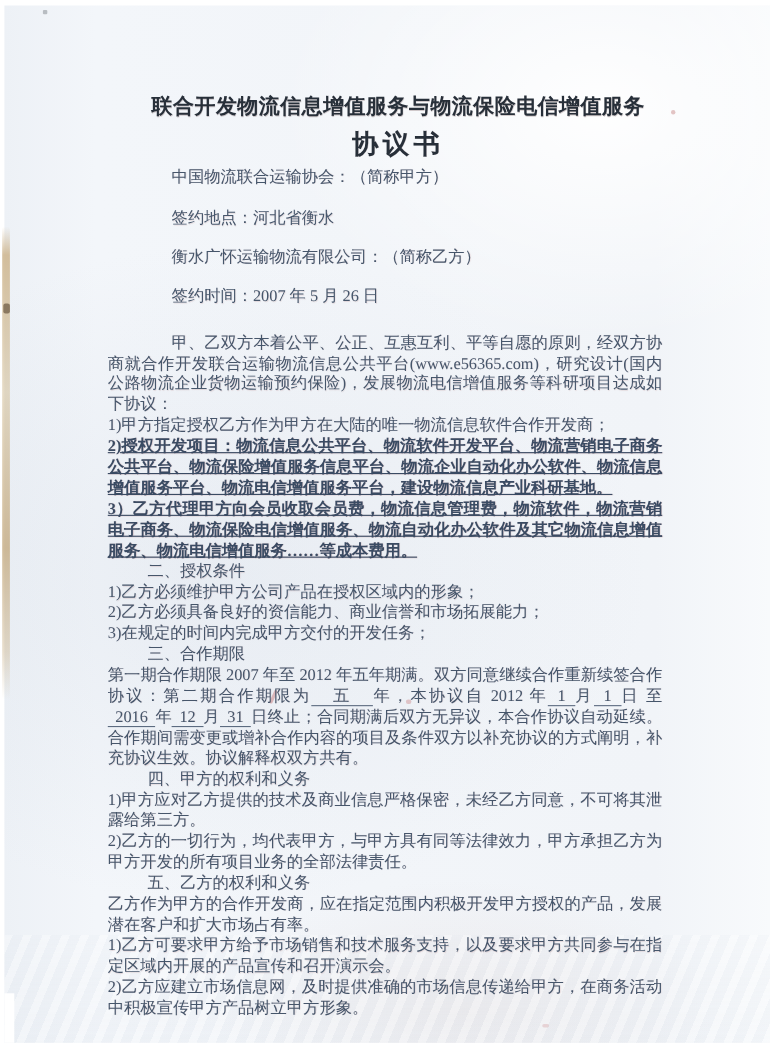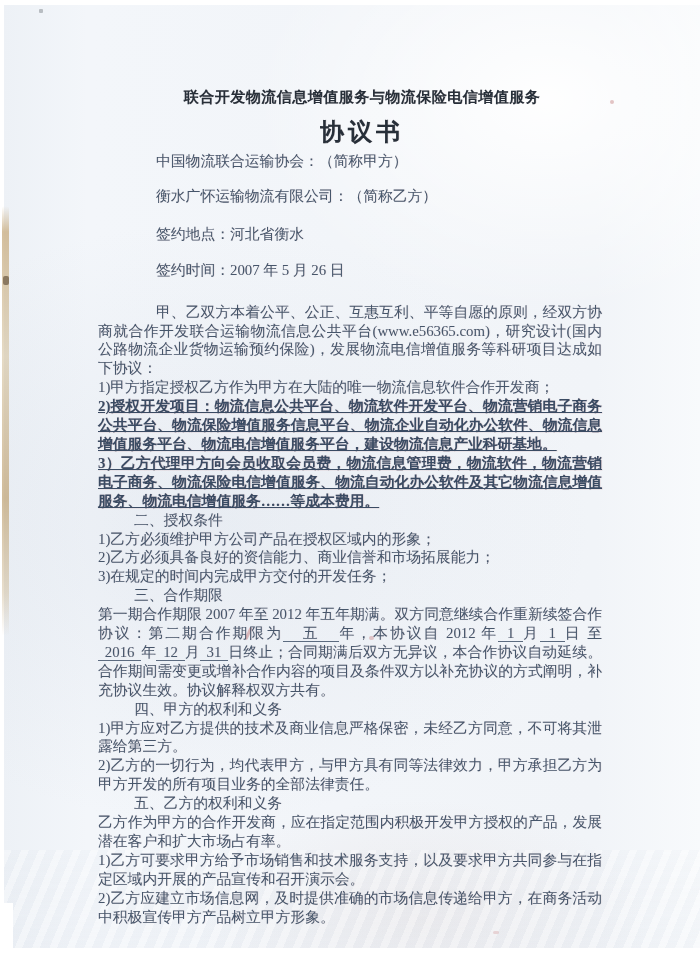--- a/index.html
+++ b/index.html
@@ -46,21 +46,21 @@
 
   
   .content {
     position:absolute; left:94px; top:0; width:504px;
     color:#46566b;
     font-size:14.8px; line-height:18.9px;
     text-shadow:.5px .2px .8px rgba(160,90,90,.18);
   }
   .doc-title1 {
     margin:82px 0 0 0; padding-left:24px;
-    font-size:15px; line-height:21px; font-weight:bold;
+    font-size:19px; line-height:21px; font-weight:bold;
     letter-spacing:.5px; color:#272f39; text-align:center;
     text-shadow:.4px .2px .5px rgba(90,60,60,.25);
   }
   .doc-title2 {
     margin:13px 0 0 0; padding-left:24px;
     font-size:24px; line-height:22px; font-weight:bold;
     letter-spacing:4px; color:#272f39; text-align:center;
     text-shadow:.4px .2px .5px rgba(90,60,60,.25);
   }
   .meta { margin-left:58px; }
@@ -86,22 +86,22 @@
   <div class="speck-b"></div>
   <div class="pink-dot"></div>
   <div class="red-mark-1"></div>
   <div class="red-mark-2"></div>
   <div class="red-mark-3"></div>
 
   <div class="content">
     <div class="doc-title1">联合开发物流信息增值服务与物流保险电信增值服务</div>
     <div class="doc-title2">协议书</div>
     <div class="meta party-a">中国物流联合运输协会：（简称甲方）</div>
+    <div class="meta place">签约地点：河北省衡水</div>
     <div class="meta party-b">衡水广怀运输物流有限公司：（简称乙方）</div>
-    <div class="meta place">签约地点：河北省衡水</div>
     <div class="meta date">签约时间：2007 年 5 月 26 日</div>
     <div class="body-block">
         <div class="para indent"><span>甲、乙双方本着公平、公正、互惠互利、平等自愿的原则，经双方协商就合作开发联合运输物流信息公共平台(www.e56365.com)，研究设计(国内公路物流企业货物运输预约保险)，发展物流电信增值服务等科研项目达成如下协议：</span></div>
         <div class="para item"><span>1)甲方指定授权乙方作为甲方在大陆的唯一物流信息软件合作开发商；</span></div>
         <div class="para item heavy"><span>2)授权开发项目：物流信息公共平台、物流软件开发平台、物流营销电子商务公共平台、物流保险增值服务信息平台、物流企业自动化办公软件、物流信息增值服务平台、物流电信增值服务平台，建设物流信息产业科研基地。</span></div>
         <div class="para item heavy"><span>3）乙方代理甲方向会员收取会员费，物流信息管理费，物流软件，物流营销电子商务、物流保险电信增值服务、物流自动化办公软件及其它物流信息增值服务、物流电信增值服务……等成本费用。</span></div>
         <div class="para heading"><span>二、授权条件</span></div>
         <div class="para item"><span>1)乙方必须维护甲方公司产品在授权区域内的形象；</span></div>
         <div class="para item"><span>2)乙方必须具备良好的资信能力、商业信誉和市场拓展能力；</span></div>
         <div class="para item"><span>3)在规定的时间内完成甲方交付的开发任务；</span></div>

